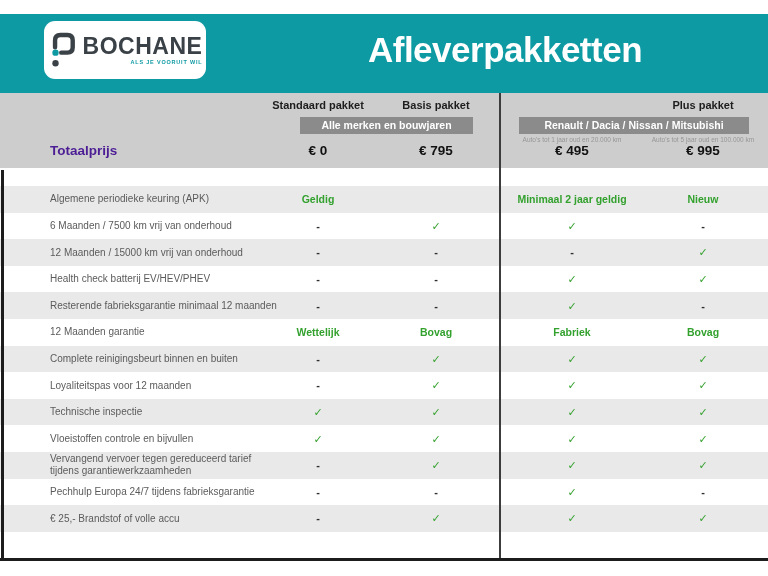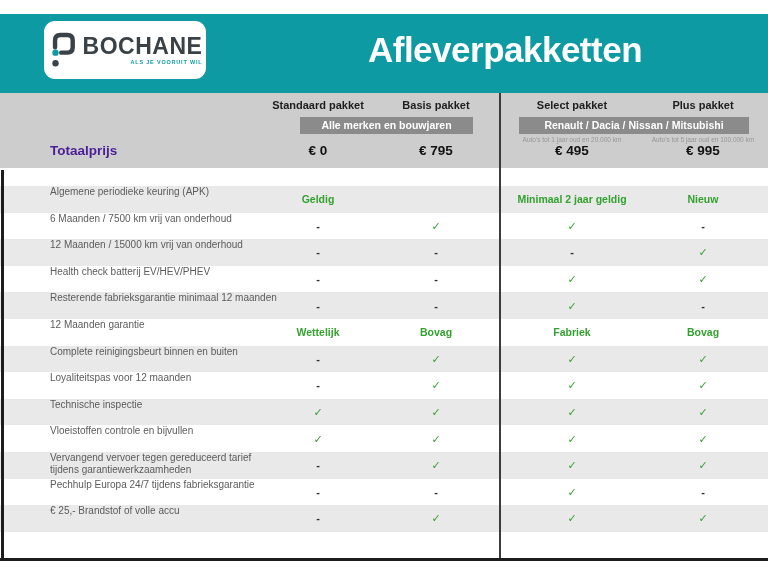--- a/index.html
+++ b/index.html
@@ -25,21 +25,21 @@
   .band{position:absolute;top:24px;height:17px;line-height:17px;background:#8b8b8b;color:#ffffff;
     font-size:10.5px;font-weight:700;text-align:center;}
   .band-left{left:300px;width:173px;}
   .band-right{left:519px;width:230px;}
   .note{position:absolute;top:43px;width:160px;text-align:center;font-size:6.5px;color:#969696;}
   .price{position:absolute;top:50px;width:160px;text-align:center;font-size:13.5px;font-weight:700;color:#111111;}
   .total-label{position:absolute;left:50px;top:50px;font-size:13.5px;font-weight:700;color:#4c1d95;}
 
   
   .tbody{position:absolute;left:0;top:186px;width:768px;}
-  .row{position:relative;width:768px;min-height:26.6px;display:flex;align-items:flex-start;}
+  .row{position:relative;width:768px;min-height:26.6px;display:flex;align-items:center;}
   .row.odd{background:#e9e9e9;}
   .row.even{background:#ffffff;}
   .row-label{margin-left:50px;width:230px;font-size:10px;line-height:1.18;color:#5b5b5b;}
   .cell{position:absolute;top:50%;transform:translateY(-50%);width:160px;text-align:center;}
   .cell.check{color:#33a12e;font-size:11px;font-weight:700;}
   .cell.dash{color:#2e2e2e;font-size:11px;font-weight:700;}
   .cell.text-val{color:#33a12e;font-size:10.5px;font-weight:700;}
 
   
   .divider{position:absolute;left:499px;top:93px;width:2px;height:465px;background:#3c3c3c;}
@@ -63,21 +63,20 @@
         <span class="logo-tagline">ALS JE VOORUIT WIL</span>
       </div>
     </div>
     <div class="title">Afleverpakketten</div>
   </div>
 
   <div>
     <div class="thead">
       <div class="col-h c1">Basis pakket</div>
       <div class="col-h c0">Standaard pakket</div>
-      <div class="col-h c2">Select pakket</div>
       <div class="col-h c3">Plus pakket</div>
 
       <div class="band band-right">Renault / Dacia / Nissan / Mitsubishi</div>
       <div class="band band-left">Alle merken en bouwjaren</div>
 
       <div class="note c2">Auto's tot 1 jaar oud en 20.000 km</div>
       <div class="note c3">Auto's tot 5 jaar oud en 100.000 km</div>
 
       <div class="total-label">Totaalprijs</div>
       <div class="price c0">€ 0</div>

